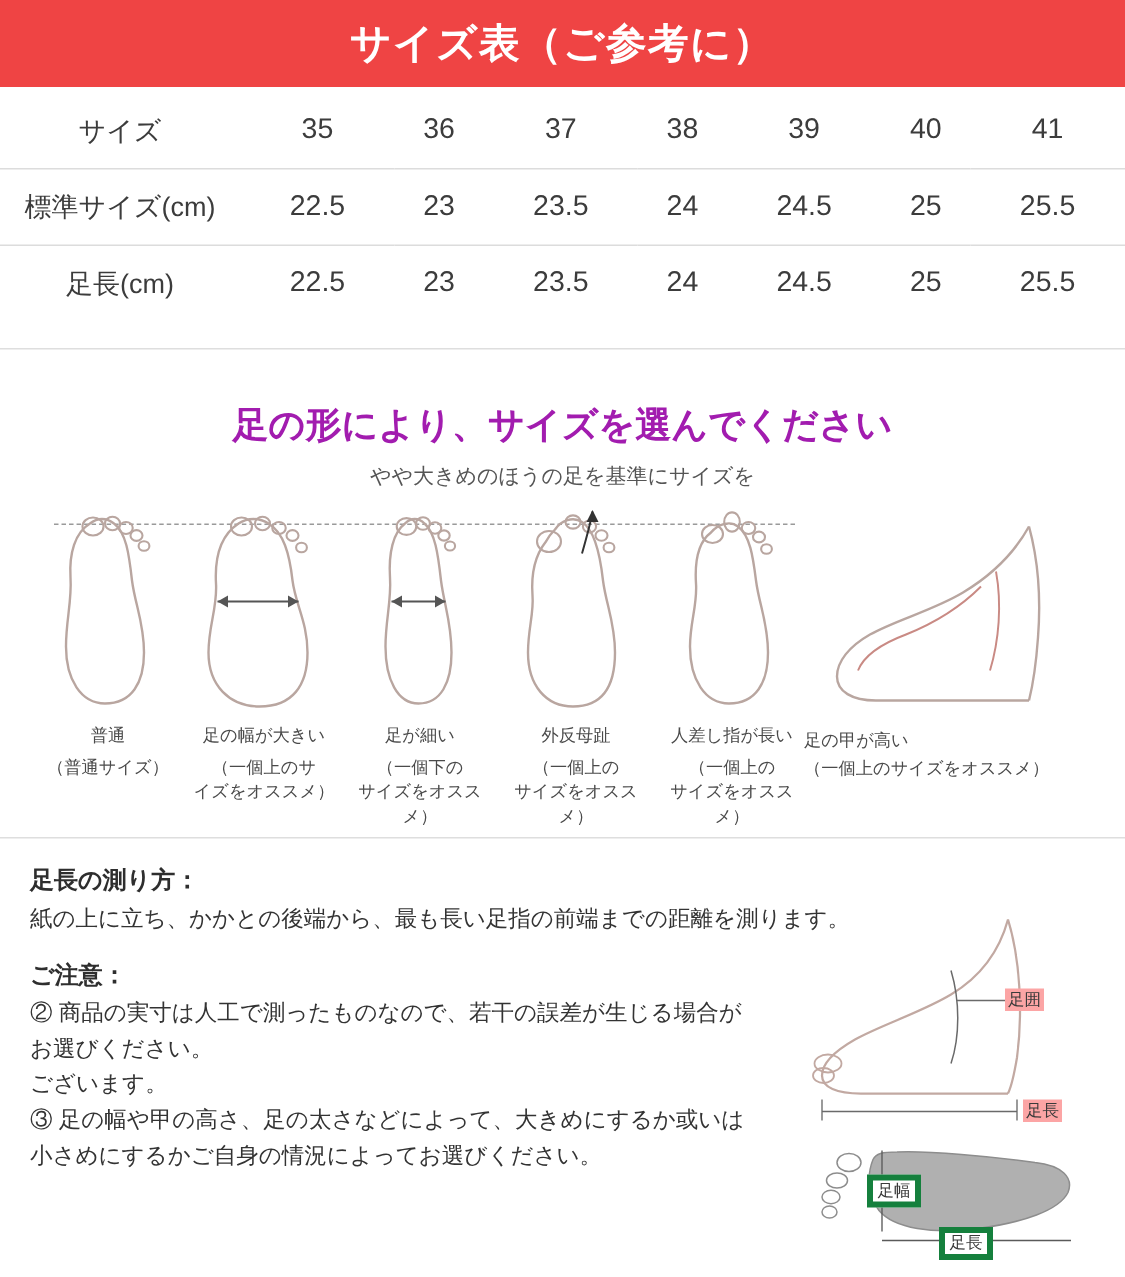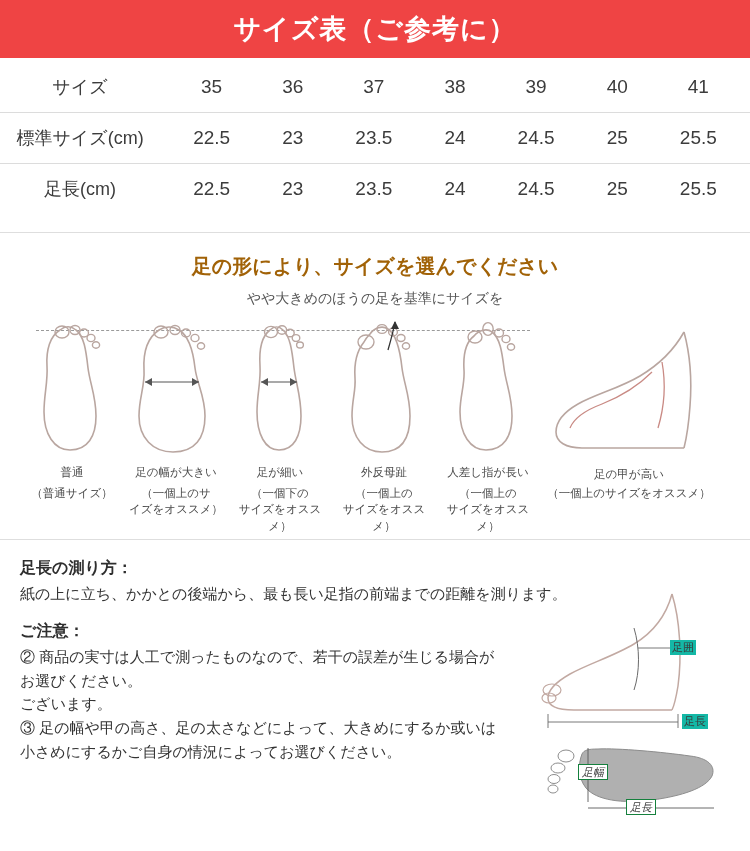--- a/index.html
+++ b/index.html
@@ -49,24 +49,24 @@
     font-size: 18px;
   }
 
   
   .section-divider {
     border-top: 1px solid #dedede;
     margin: 18px 0 0 0;
   }
   .shape-title {
     text-align: center;
-    font-size: 20px;
+    font-size: 24px;
     font-weight: bold;
-    color: #a16207;
-    margin-top: 20px;
+    color: #a21caf;
+    margin-top: 34px;
   }
   .shape-sub {
     text-align: center;
     font-size: 14px;
     color: #555;
     margin-top: 10px;
   }
 
   .shapes-wrap {
     position: relative;
@@ -99,24 +99,23 @@
   .foot-cap {
     font-size: 11.5px;
     color: #4a4a4a;
     line-height: 1.45;
     margin-top: 4px;
     white-space: pre-line;
   }
 
   .instep {
     position: absolute;
-    right: 16px;
+    right: 4px;
     top: 0;
     width: 210px;
-    text-align: center;
   }
   .instep-cap {
     font-size: 11.5px;
     color: #4a4a4a;
     line-height: 1.45;
     white-space: pre-line;
     margin-top: 2px;
   }
 
   
@@ -151,33 +150,32 @@
     position: absolute;
     right: 8px;
     top: 46px;
     width: 220px;
     height: 230px;
   }
   .diag-label {
     position: absolute;
     font-size: 11px;
     color: #3a3a3a;
-    background: #14b8a6;
+    background: #fca5a5;
     padding: 0 2px;
   }
   .diag-box {
     position: absolute;
     font-size: 11px;
     color: #3a3a3a;
-    border: 1px solid #15803d;
+    border: 4px solid #15803d;
     background: #fff;
     padding: 1px 3px;
     line-height: 1.1;
     text-align: center;
-    font-style: italic;
   }
 </style>
 </head>
 <body>
 
 <div class="header">
   <span>サイズ表（ご参考に）</span>
 </div>
 
 <table class="size-table">

